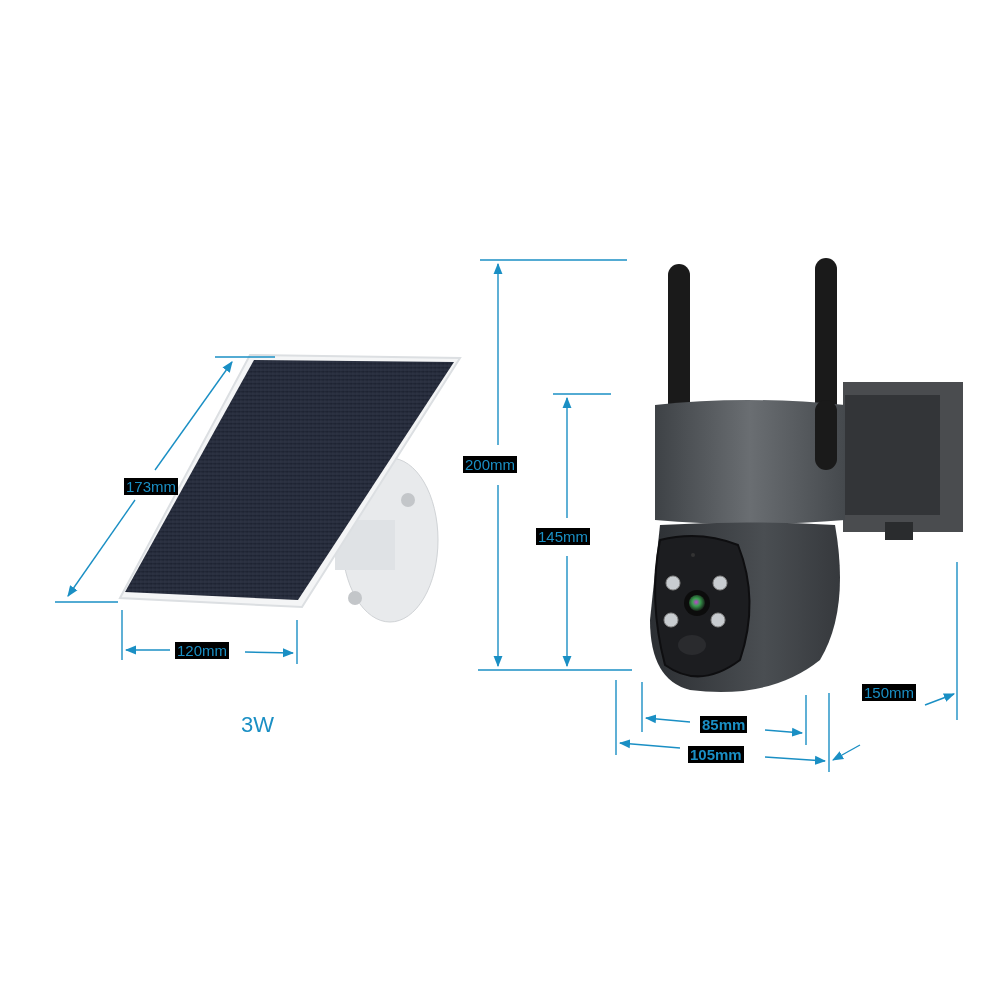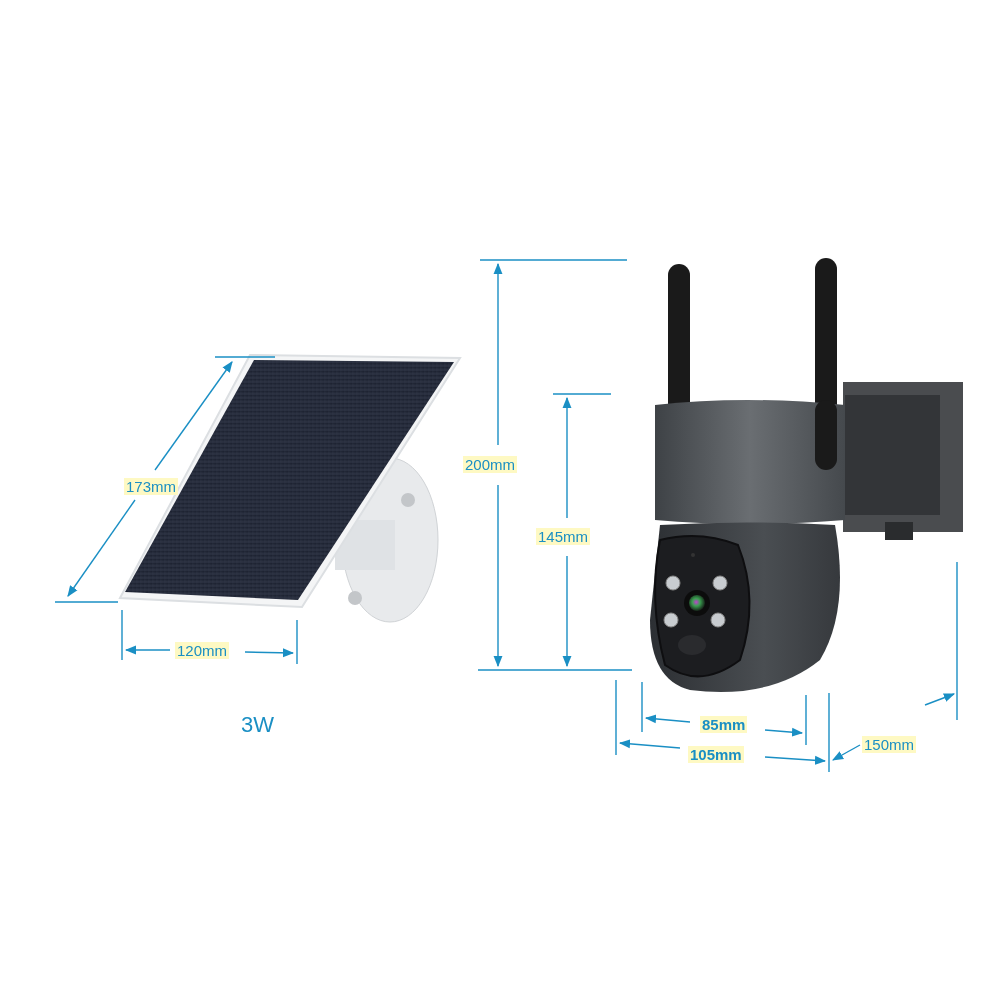--- a/index.html
+++ b/index.html
@@ -1,20 +1,20 @@
 <!DOCTYPE html>
 <html><head>
 <meta charset="utf-8">
 <style>
   html, body { margin: 0; padding: 0; background: #ffffff; }
   body { width: 1000px; height: 1000px; position: relative; overflow: hidden;
          font-family: "Liberation Sans", sans-serif; }
   .stage { position: absolute; left: 0; top: 0; width: 1000px; height: 1000px; }
   .dim-label { position: absolute; color: #1a8fc4; font-size: 15px;
-               font-family: "Liberation Sans", sans-serif; white-space: nowrap; background: #fef9c3; padding: 0 2px; }
+               font-family: "Liberation Sans", sans-serif; white-space: nowrap; background: #000000; padding: 0 2px; }
   .power-label { position: absolute; color: #1a8fc4; font-size: 22px;
                  font-family: "Liberation Sans", sans-serif; }
 </style>
 </head>
 <body>
 
 <div class="stage">
 
   <svg width="1000" height="1000" viewBox="0 0 1000 1000" style="position:absolute;left:0;top:0">
     <defs>
@@ -139,14 +139,14 @@
   </svg>
 
   <span class="dim-label" style="left:124px; top:478px;">173mm</span>
   <span class="dim-label" style="left:175px; top:642px;">120mm</span>
   <span class="power-label" style="left:241px; top:712px;text-align:right;">3W</span>
 
   <span class="dim-label" style="left:463px; top:456px;">200mm</span>
   <span class="dim-label" style="left:536px; top:528px;">145mm</span>
   <span class="dim-label" style="left:700px; top:716px;font-weight:bold;">85mm</span>
   <span class="dim-label" style="left:688px; top:746px;font-weight:bold;">105mm</span>
-  <span class="dim-label" style="left:862px; top:736px;">150mm</span>
+  <span class="dim-label" style="left:862px; top:684px;">150mm</span>
 </div>
 
 </body></html>

